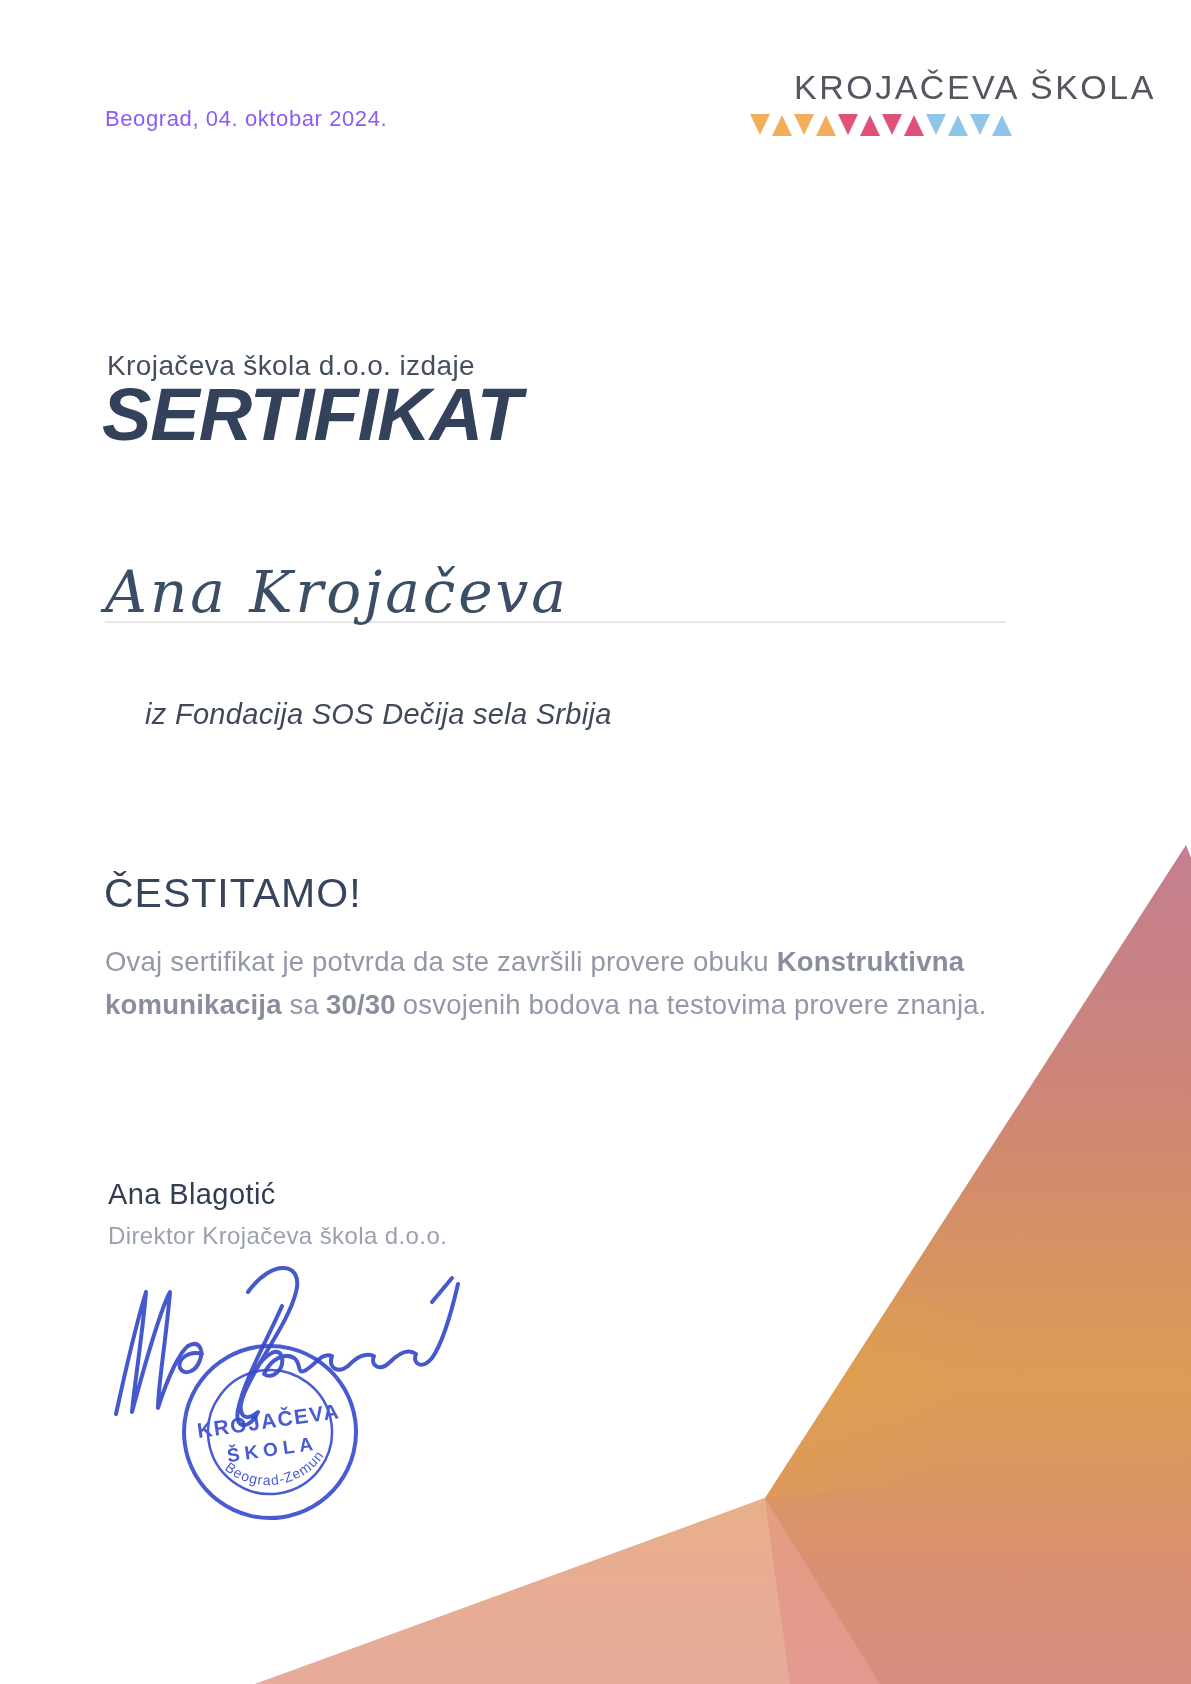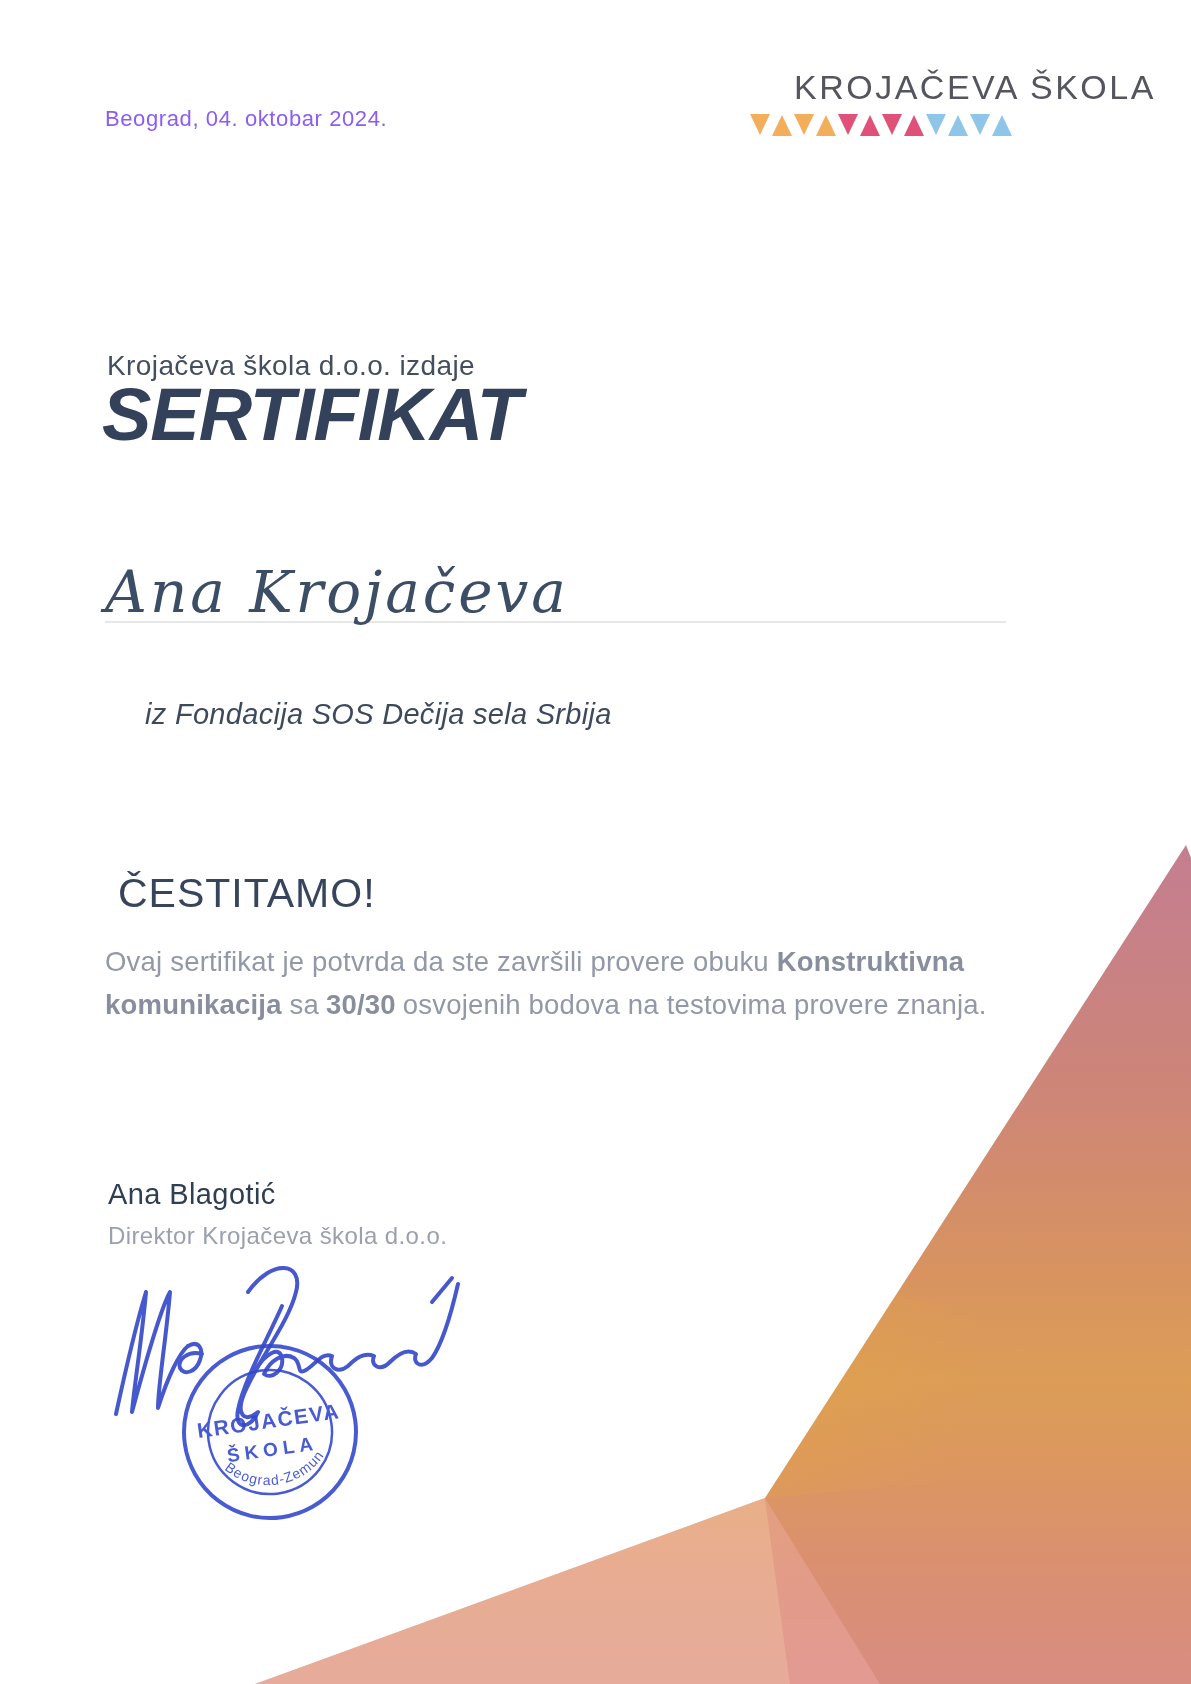--- a/index.html
+++ b/index.html
@@ -71,21 +71,21 @@
     position:absolute;left:105px;top:621px;width:901px;height:0;
     border-bottom:2px solid #e7e7e7;z-index:1;
   }
   .org{
     position:absolute;left:107px;top:698px;
     font-style:italic;font-size:29px;color:#3e4a5c;letter-spacing:0.3px;margin-left:38px;
   }
   
   .congrats-heading{
     position:absolute;left:104px;top:870px;
-    font-size:41px;color:#36455c;letter-spacing:1px;margin-left:14px;
+    font-size:41px;color:#36455c;letter-spacing:1px;
   }
   .congrats-body{
     position:absolute;left:105px;top:940px;width:1000px;
     font-size:27.5px;color:#9298a8;line-height:1.58;letter-spacing:0.2px;
   }
   .congrats-body b{font-weight:bold;color:#898e9f;}
   .score{margin:0 7px;}
   
   .sig-name{
     position:absolute;left:108px;top:1178px;

